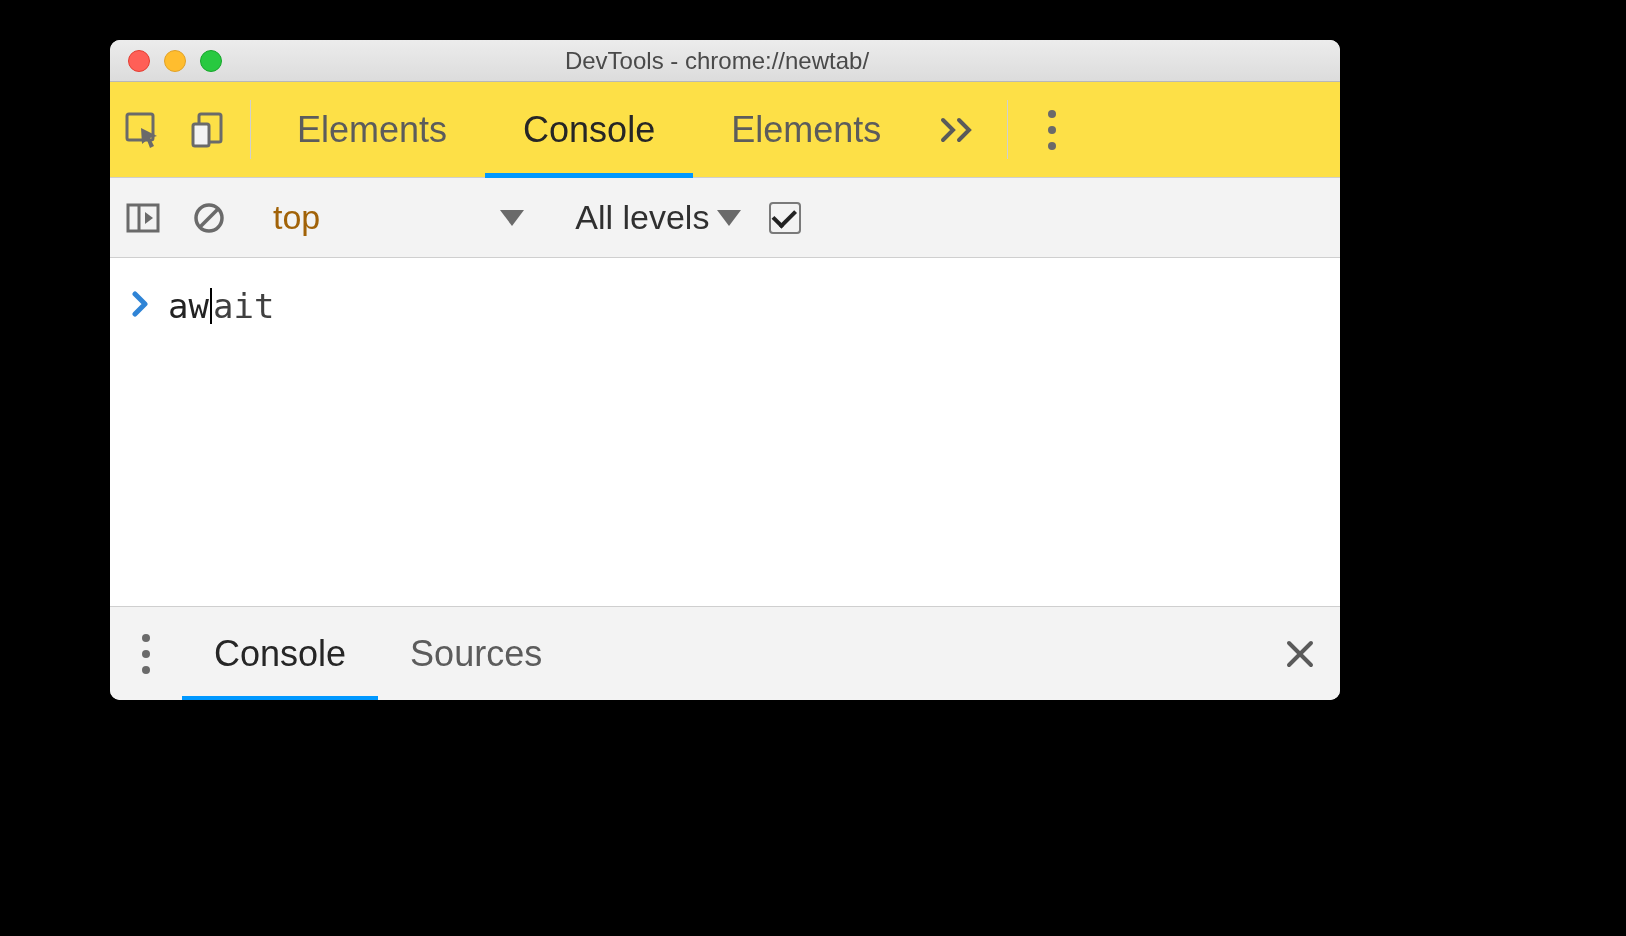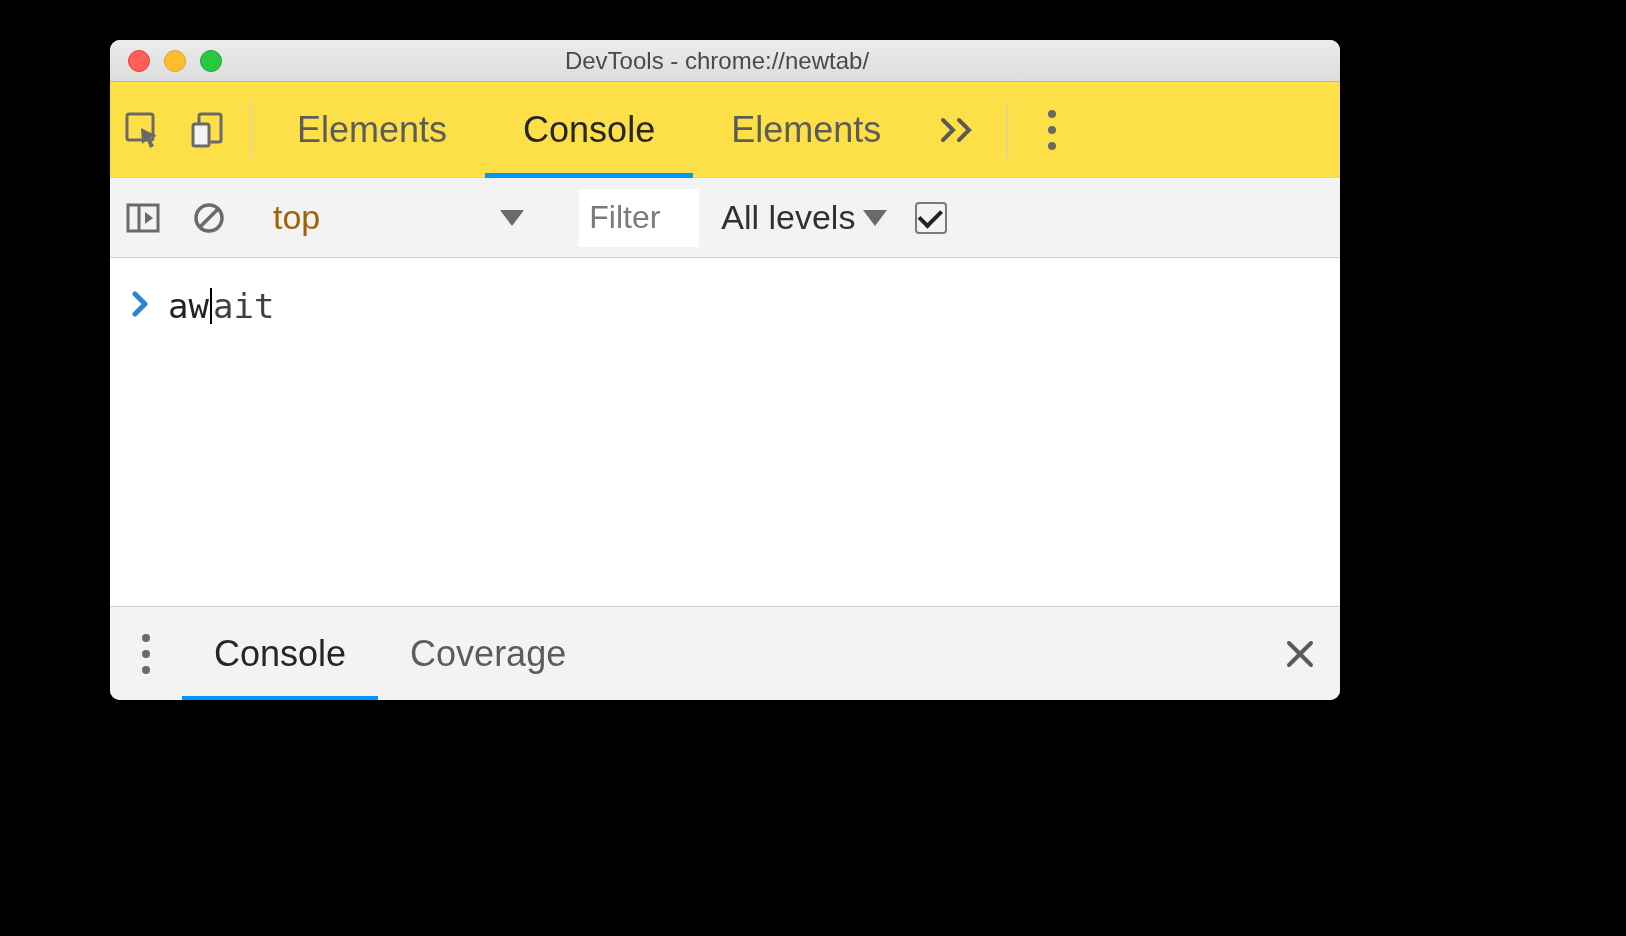--- a/index.html
+++ b/index.html
@@ -285,21 +285,20 @@
         <circle cx="18" cy="18" r="13" stroke="#6a6a6a" stroke-width="3.5" fill="none"></circle>
         <line x1="8" y1="28" x2="28" y2="8" stroke="#6a6a6a" stroke-width="3.5"></line>
       </svg>
     </div>
     <div class="vsep"></div>
     <div class="context-select">
       <span>top</span>
       <span class="tri-down"></span>
     </div>
     <div class="vsep"></div>
-    <input class="filter-input" placeholder="Filter" style="">
     <div class="levels">
       <span>All levels</span>
       <span class="tri-down"></span>
     </div>
     <div class="checkbox"></div>
   </div>
 
   <div class="console-body">
     <div class="prompt-row">
       <span class="chevron-prompt">
@@ -318,21 +317,21 @@
       <svg width="12" height="44" viewBox="0 0 12 44">
         <circle cx="6" cy="6" r="4"></circle>
         <circle cx="6" cy="22" r="4"></circle>
         <circle cx="6" cy="38" r="4"></circle>
       </svg>
     </div>
     <div class="tab active">
       <span>Console</span>
     </div>
     <div class="tab">
-      <span>Coverage</span>
+      <span>Sources</span>
     </div>
     <div class="spacer"></div>
     <div class="close">
       <svg width="30" height="30" viewBox="0 0 30 30">
         <line x1="4" y1="4" x2="26" y2="26" stroke="#5a5a5a" stroke-width="4" stroke-linecap="round"></line>
         <line x1="26" y1="4" x2="4" y2="26" stroke="#5a5a5a" stroke-width="4" stroke-linecap="round"></line>
       </svg>
     </div>
   </div>
 

